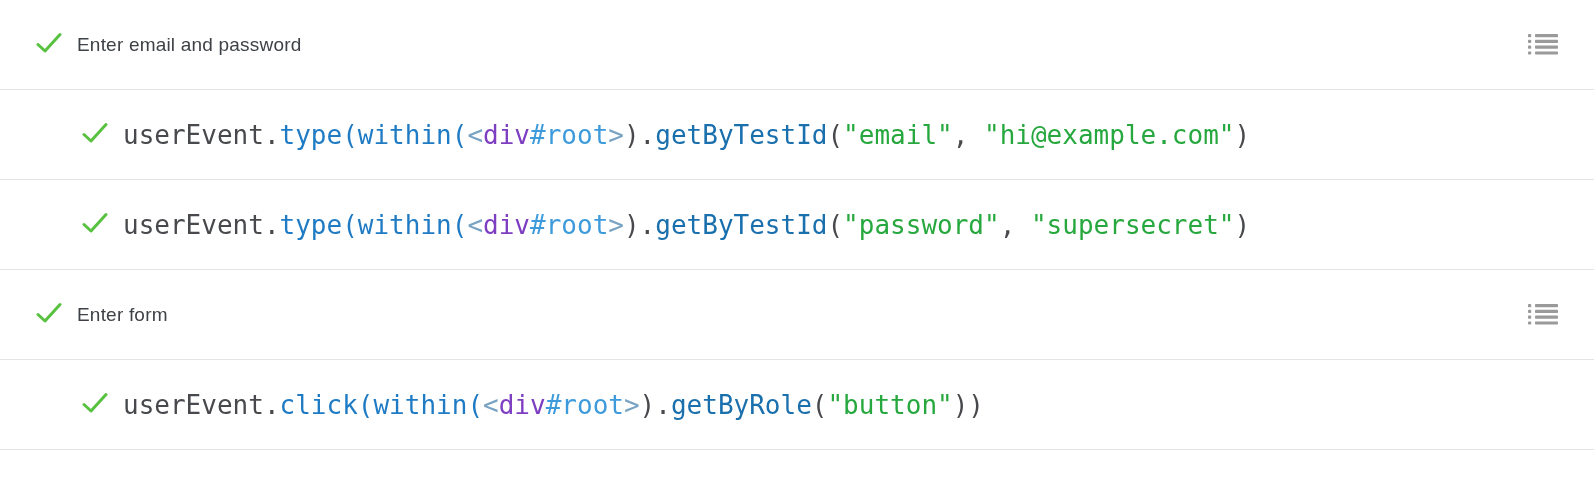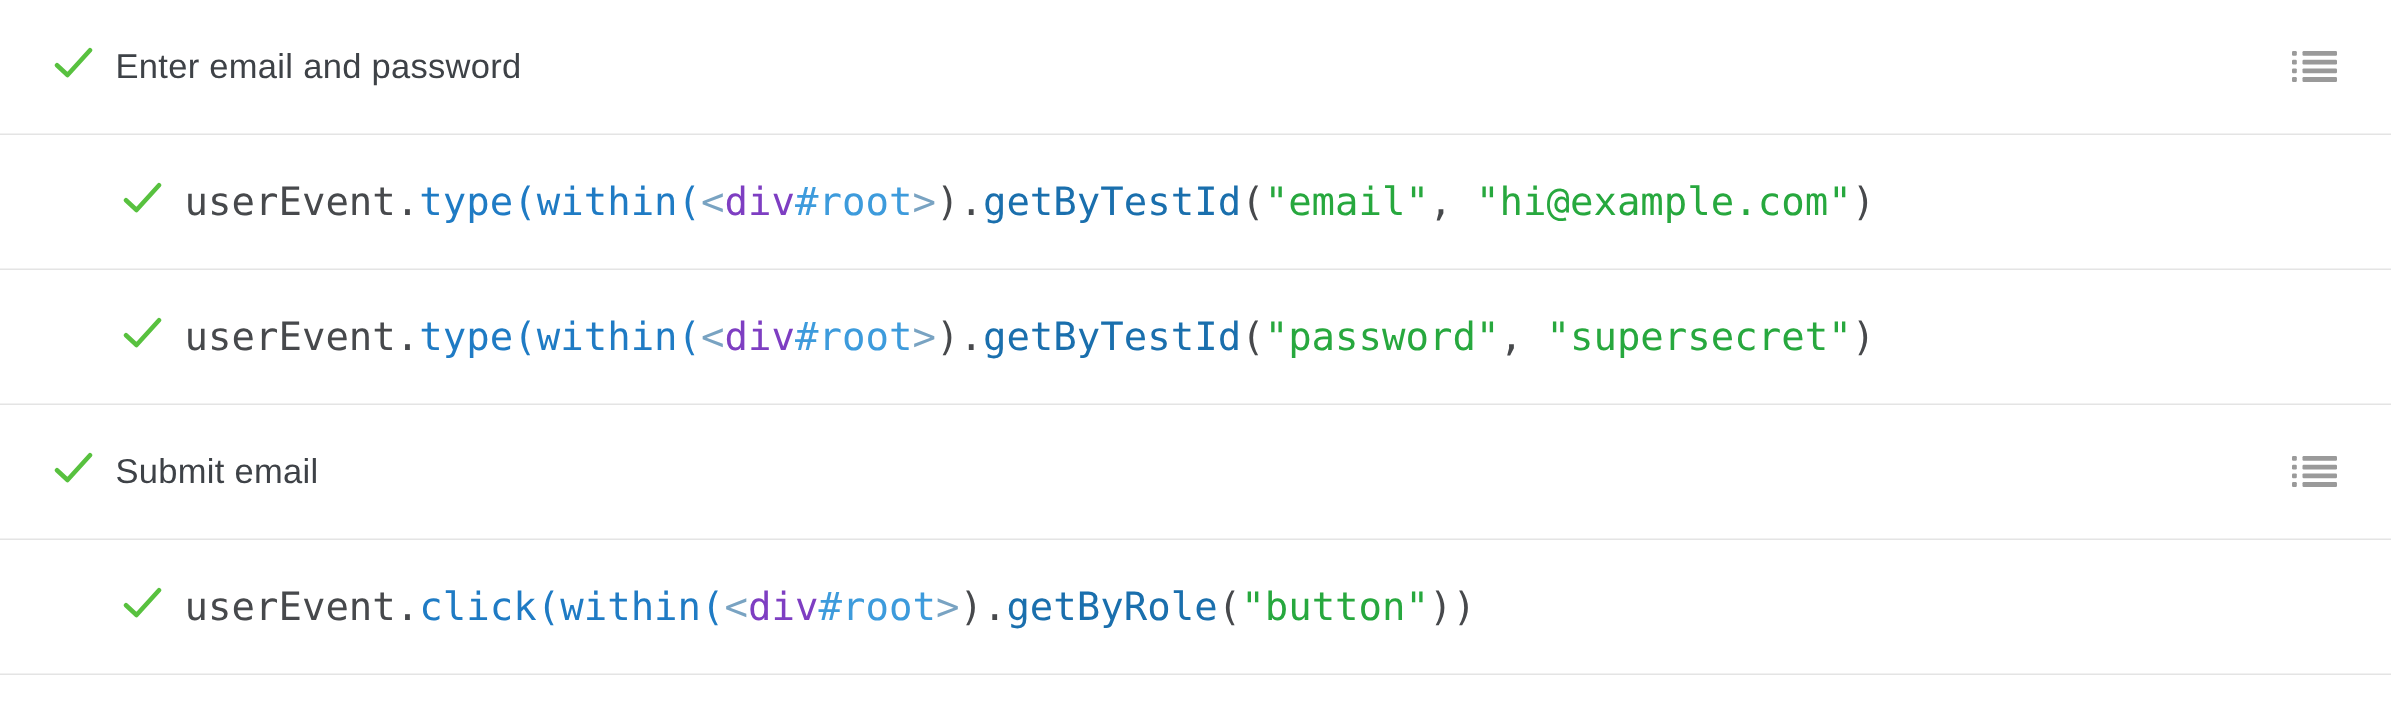--- a/index.html
+++ b/index.html
@@ -24,21 +24,21 @@
     background: #ffffff;
   }
   .row.header { padding-left: 36px; padding-right: 36px; }
   .row.code   { padding-left: 82px; padding-right: 36px; text-align: right; }
   .check {
     flex: 0 0 auto;
     margin-right: 15px;
     display: block;
   }
   .step-title {
-    font-size: 23px;
+    font-size: 19px;
     letter-spacing: 0.2px;
     white-space: nowrap;
   }
   .code-text {
     font-family: "DejaVu Sans Mono", monospace;
     font-size: 26px;
     white-space: nowrap;
   }
   .spacer { flex: 1 1 auto; }
   .log-btn {
@@ -86,21 +86,21 @@
       <div class="row code">
         <span class="check"><svg width="26" height="22" viewBox="0 0 26 22">
             <path d="M2 12.5 L9 19 L24 2.5" fill="none" stroke="#58c13f" stroke-width="3" stroke-linecap="round" stroke-linejoin="round"></path>
           </svg></span>
         <span class="code-text"><span style="color: rgb(71, 73, 76);">userEvent.</span><span style="color: rgb(31, 123, 196);">type(within(</span><span style="color: rgb(121, 163, 194);">&lt;</span><span style="color: rgb(126, 62, 194);">div</span><span style="color: rgb(61, 155, 220);">#root</span><span style="color: rgb(121, 163, 194);">&gt;</span><span style="color: rgb(71, 73, 76);">).</span><span style="color: rgb(26, 111, 173);">getByTestId</span><span style="color: rgb(71, 73, 76);">(</span><span style="color: rgb(39, 168, 62);">"password"</span><span style="color: rgb(71, 73, 76);">, </span><span style="color: rgb(39, 168, 62);">"supersecret"</span><span style="color: rgb(71, 73, 76);">)</span></span>
       </div>
       <div class="row header">
         <span class="check"><svg width="26" height="22" viewBox="0 0 26 22">
             <path d="M2 12.5 L9 19 L24 2.5" fill="none" stroke="#58c13f" stroke-width="3" stroke-linecap="round" stroke-linejoin="round"></path>
           </svg></span>
-        <span class="step-title" style="color: rgb(62, 66, 71);">Submit email</span>
+        <span class="step-title" style="color: rgb(62, 66, 71);">Enter form</span>
         <span class="spacer"></span>
         <button class="log-btn">
           <svg width="30" height="24" viewBox="0 0 30 24">
             <rect x="0" y="1" width="3.2" height="3.2" rx="0.8" fill="#9a9a9a"></rect>
             <rect x="7" y="1" width="23" height="3.2" rx="0.8" fill="#9a9a9a"></rect>
             <rect x="0" y="6.8" width="3.2" height="3.2" rx="0.8" fill="#9a9a9a"></rect>
             <rect x="7" y="6.8" width="23" height="3.2" rx="0.8" fill="#9a9a9a"></rect>
             <rect x="0" y="12.6" width="3.2" height="3.2" rx="0.8" fill="#9a9a9a"></rect>
             <rect x="7" y="12.6" width="23" height="3.2" rx="0.8" fill="#9a9a9a"></rect>
             <rect x="0" y="18.4" width="3.2" height="3.2" rx="0.8" fill="#9a9a9a"></rect>

